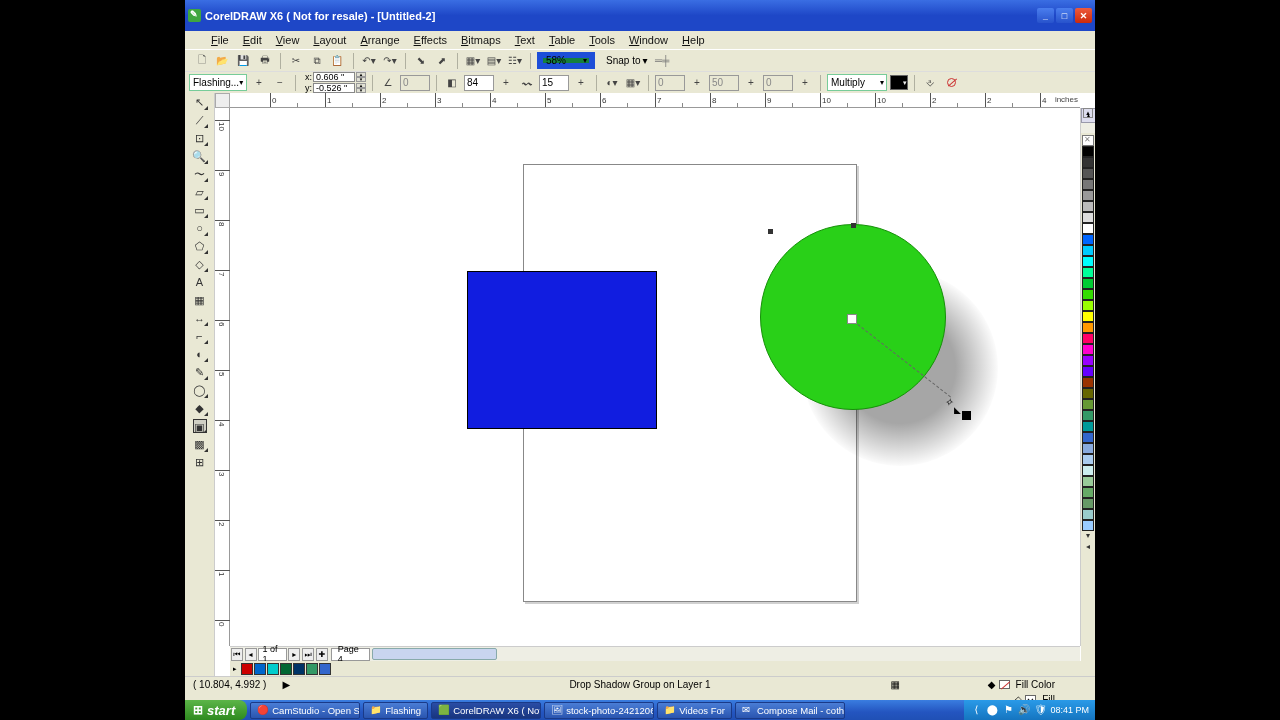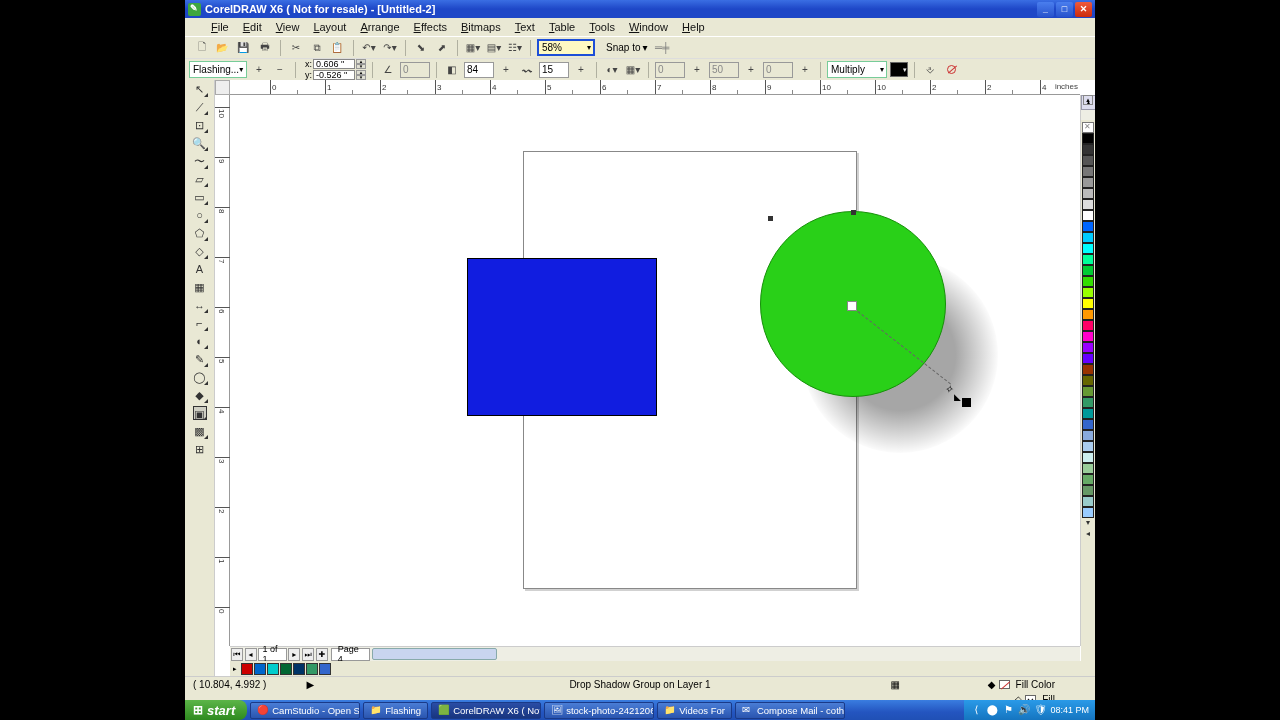--- a/index.html
+++ b/index.html
@@ -1,31 +1,31 @@
 <!DOCTYPE html>
 <html><head>
 <meta charset="utf-8">
 <style>
 * { margin:0; padding:0; box-sizing:border-box; }
 body { width:1280px; height:720px; background:#000; font-family:Tahoma,Arial,sans-serif; font-size:11px; overflow:hidden; position:relative; }
 .win { position:absolute; left:185px; top:0; width:910px; height:720px; background:#ece9d8; display:flex; flex-direction:column; }
-.titlebar { height:18px; background:linear-gradient(to bottom,#3a6ee3,#1e47c7 50%,#1e47c7); display:flex; align-items:center; padding:0 3px; color:#fff; font-weight:bold; font-size:11px; }
+.titlebar { height:31px; background:linear-gradient(to bottom,#3a6ee3,#1e47c7 50%,#1e47c7); display:flex; align-items:center; padding:0 3px; color:#fff; font-weight:bold; font-size:11px; }
 .titlebar .logo { width:13px; height:13px; background:#3fa63f; border-radius:2px; position:relative; margin-right:4px; }
 .titlebar .logo::before { content:'✎'; position:absolute; font-size:9px; left:2px; top:0; color:#fff; }
 .titlebar .winbtns { margin-left:auto; display:flex; gap:2px; }
 .titlebar .wb { width:17px; height:15px; display:flex; align-items:center; justify-content:center; font-size:9px; font-weight:bold; font-family:Arial; border-radius:2px; color:#fff; }
 .wb.min,.wb.max { background:linear-gradient(#4a7eee,#2853cc); }
 .wb.close { background:linear-gradient(#ee5a3c,#cc2a0c); }
 .menubar { height:18px; background:#e9e8d4; display:flex; align-items:center; padding-left:20px; gap:2px; color:#111; }
 .menubar span { padding:1px 6px; cursor:default; }
 .menubar span u { text-decoration:underline; }
 .toolbar1 { height:22px; background:#e9e8d4; border-top:1px solid #fff; display:flex; align-items:center; padding:0 8px; gap:3px; }
 .tbtn { width:18px; height:18px; border:1px solid transparent; display:flex; align-items:center; justify-content:center; font-size:10px; color:#444; }
 .tsep { width:1px; height:16px; background:#b0b0a0; margin:0 3px; }
-.zoom-sel { width:58px; height:17px; border:2px solid #1d4ed8; font-size:10px; padding-left:3px; display:flex; align-items:center; justify-content:space-between; background:#fef9c3; }
+.zoom-sel { width:58px; height:17px; border:6px solid #1d4ed8; font-size:10px; padding-left:3px; display:flex; align-items:center; justify-content:space-between; background:#15803d; }
 .zoom-sel::after { content:'▾'; font-size:8px; padding-right:2px; }
 .snap-lbl { font-size:10px; margin-left:8px; display:flex; align-items:center; gap:2px; }
 .proprow { height:22px; background:#e9e8d4; display:flex; align-items:center; padding:0 4px; gap:3px; border-top:1px solid #ddd; }
 .presets-sel { width:58px; height:17px; border:1px solid #7c9; background:#fff; font-size:10px; display:flex; align-items:center; padding-left:3px; }
 .presets-sel::after { content:'▾'; margin-left:auto; padding-right:3px; font-size:8px; }
 .xy-box { display:flex; flex-direction:column; font-size:9px; gap:1px; }
 .xy-row { display:flex; align-items:center; gap:1px; }
 .xy-row .lbl { width:10px; text-align:right; }
 .spin { width:42px; height:10px; border:1px solid #888; background:#fff; font-size:9px; padding-left:2px; display:flex; align-items:center; }
 .spin-arrows { width:10px; display:flex; flex-direction:column; }
@@ -74,21 +74,21 @@
 .drag-start-h { position:absolute; left:538px; top:121px; width:5px; height:5px; background:#333; }
 .drag-top-h { position:absolute; left:621px; top:115px; width:5px; height:5px; background:#333; }
 .ruler-unit { position:absolute; top:2px; right:2px; font-size:8px; color:#444; }
 .palette { position:absolute; right:0; top:40px; width:14px; bottom:0; background:#e9e8d4; display:flex; flex-direction:column; align-items:center; padding-top:2px; gap:0px; }
 .pal-sw { width:12px; height:11px; border:1px solid #222; }
 .pal-nosw { width:12px; height:11px; border:1px solid #777; background:#fff; position:relative; }
 .pal-nosw::after { content:'✕'; position:absolute; font-size:8px; color:#888; left:1px; top:-1px; }
 .pal-arrow { font-size:8px; color:#333; height:11px; }
 .opts { position:absolute; right:0; top:0; height:40px; width:14px; display:flex; flex-direction:column; align-items:center; justify-content:space-around; }
 .opts .ob { width:10px; height:10px; border:1px solid #888; font-size:7px; text-align:center; line-height:8px; }
-.statusbar { height:16px; background:#e9e8d4; border-top:1px solid #ccc; display:flex; align-items:center; font-size:10px; padding:0 8px; position:relative;gap:24px; }
+.statusbar { height:16px; background:#e9e8d4; border-top:1px solid #ccc; display:flex; align-items:center; font-size:10px; padding:0 8px; position:relative; }
 .statusbar .center-st { position:absolute; left:50%; transform:translateX(-50%); }
 .statusbar .right-st { position:absolute; right:40px; display:flex; align-items:center; gap:3px; }
 .infobar { height:14px; background:#e9e8d4; font-size:10px; padding:0 8px; display:flex; align-items:center; color:#222; }
 .st-color-empty { width:11px; height:9px; border:1px solid #666; background:#fff; position:relative; margin-right:3px; }
 .st-color-empty.diag::after { content:''; position:absolute; left:0; top:4px; width:11px; border-top:1px solid #c33; transform:rotate(-40deg); }
 .taskbar { position:absolute; left:185px; bottom:0; width:910px; height:20px; background:linear-gradient(to bottom,#3a7de0,#2455c0 60%,#2050b5); display:flex; align-items:center; }
 .startbtn { height:20px; padding:0 12px 0 8px; background:linear-gradient(to bottom,#5cb548,#2e8a1f); color:#fff; font-style:italic; font-weight:bold; font-size:13px; display:flex; align-items:center; border-radius:0 8px 8px 0; gap:4px; }
 .startbtn::before { content:'⊞'; font-style:normal; font-size:12px; }
 .taskbtn { height:17px; margin-left:3px; padding:0 6px; background:linear-gradient(#4a7dd5,#2a55b0); border:1px solid #1a3a88; border-radius:2px; color:#fff; font-size:9.5px; display:flex; align-items:center; max-width:110px; overflow:hidden; white-space:nowrap; gap:3px; }
 .taskbtn.active { background:linear-gradient(#2a4da5,#183580); }

